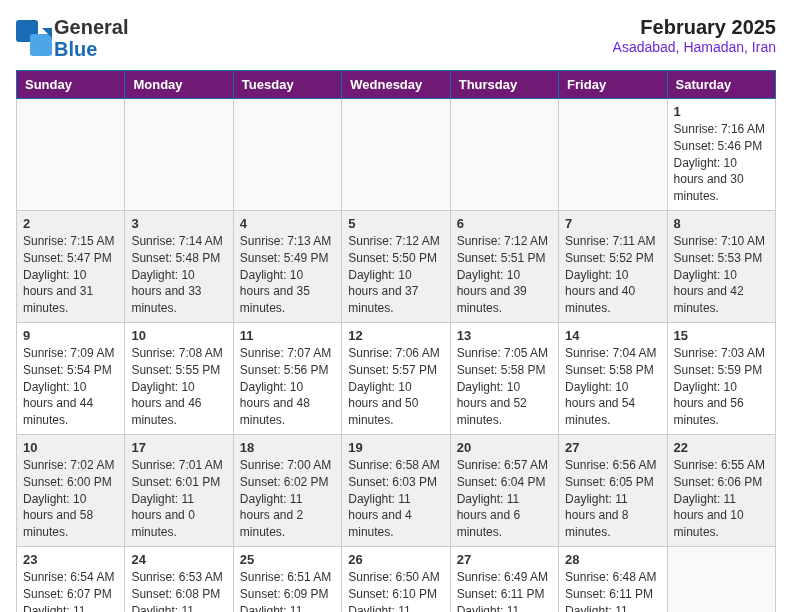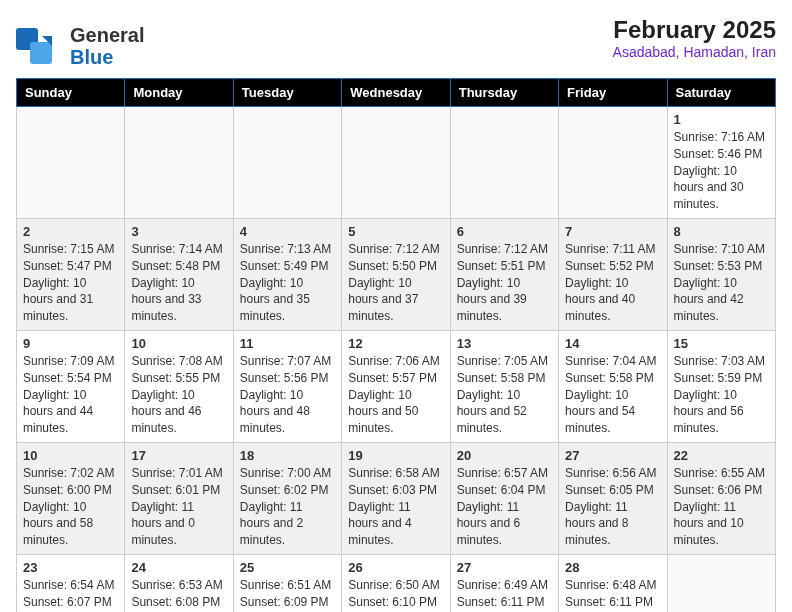--- a/index.html
+++ b/index.html
@@ -18,35 +18,35 @@
     }
     .logo {
       display: flex;
       flex-direction: column;
       align-items: flex-start;
     }
     .title-block {
       text-align: right;
     }
     .month-title {
-      font-size: 24px;
+      font-size: 20px;
       font-weight: bold;
       color: #222;
     }
     .subtitle {
       font-size: 14px;
       color: #6d28d9;
     }
     .calendar {
       width: 100%;
       border-collapse: collapse;
       border: 1px solid #ccc;
     }
     .calendar th {
-      background-color: #000000;
+      background-color: #701a75;
       color: #fff;
       text-align: left;
       padding: 6px 8px;
       font-size: 13px;
       border: 1px solid #1a6bb5;
     }
     .calendar td {
       vertical-align: top;
       border: 1px solid #ccc;
       padding: 5px 6px;
@@ -72,21 +72,21 @@
     }
     .row-shaded td {
       background-color: #f0f0f0;
     }
   </style>
 </head>
 <body>
 
 <div class="header">
   <div class="logo">
-    <div style="display:flex;align-items:center;gap:18px;margin-top:8px;">
+    <div style="display:flex;align-items:center;gap:2px;">
       <div style="position:relative;width:36px;height:36px;">
         <svg width="36" height="36" viewBox="0 0 36 36">
           <rect x="0" y="0" width="22" height="22" rx="3" fill="#1a6bb5"></rect>
           <rect x="14" y="14" width="22" height="22" rx="3" fill="#4da6e8"></rect>
           <polygon points="26,8 36,8 36,18" fill="#1a6bb5"></polygon>
         </svg>
       </div>
       <div>
         <div style="font-size:20px;font-weight:bold;line-height:1.1;">
           <span style="color:#333;">General</span><br>

